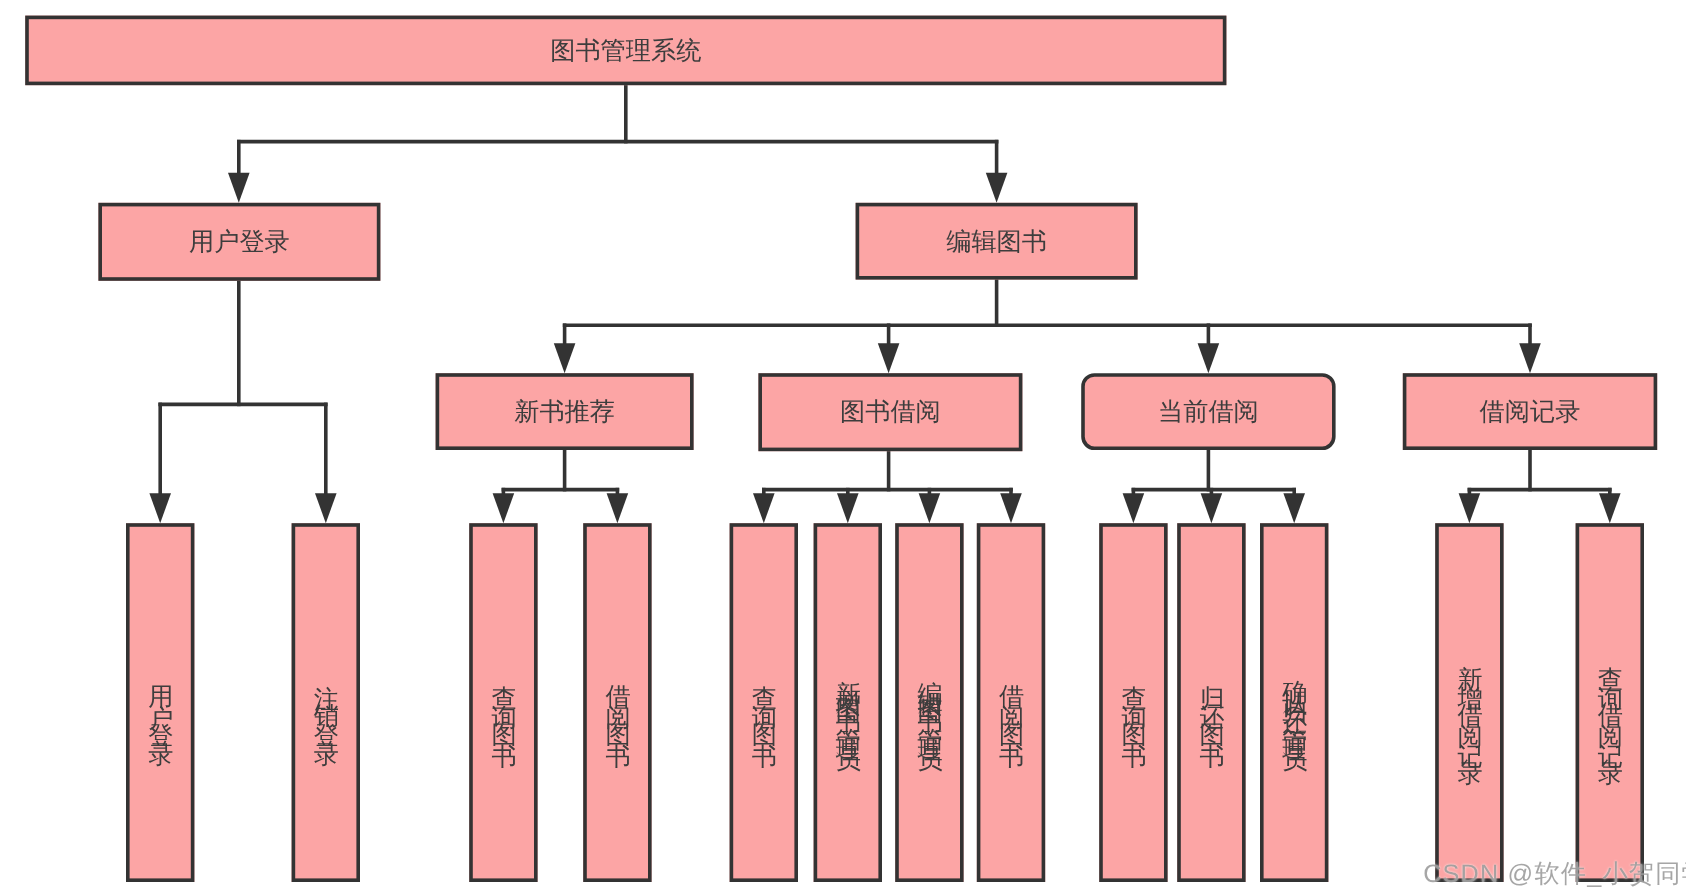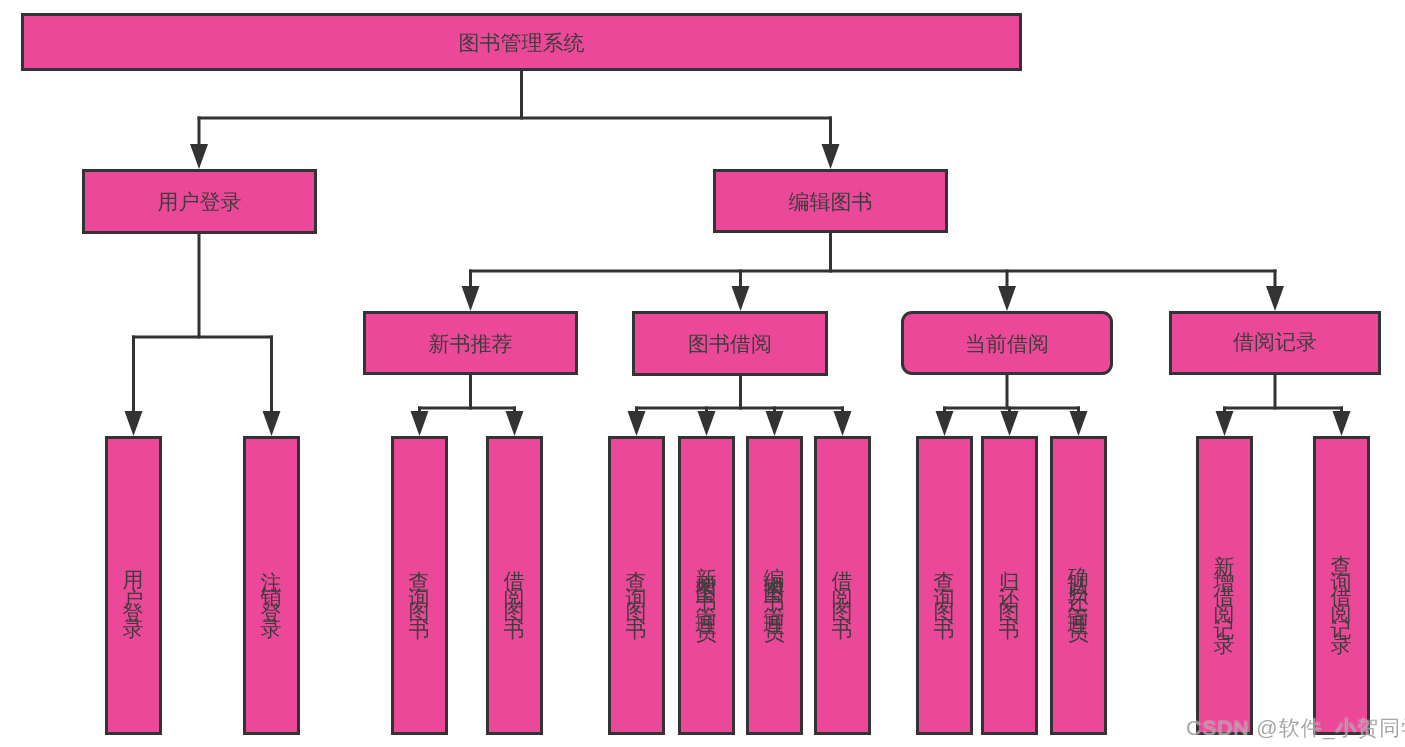--- a/index.html
+++ b/index.html
@@ -9,21 +9,21 @@
     width:1405px; height:747px;
     background:#ffffff;
     font-family:"Liberation Sans", sans-serif;
     overflow:hidden;
   }
   svg.edges { position:absolute; left:0; top:0; }
   .node {
     position:absolute;
     box-sizing:border-box;
     border:3px solid #be185d;
-    background:#ec4899;
+    background:#fca5a5;
     display:flex;
     align-items:center;
     justify-content:center;
     color:#3d3d3d;
     font-size:21px;
     line-height:1;
     text-align:center;
     white-space:nowrap;
   }
   .vnode .lbl {
@@ -107,27 +107,27 @@
       </div>
       <div class="node" style="left: 82px; top: 169px; width: 235px; height: 65px; border-color: rgb(51, 51, 51); color: rgb(61, 61, 61);">
         <span class="lbl">用户登录</span>
       </div>
       <div class="node" style="left: 713px; top: 169px; width: 235px; height: 64px; border-color: rgb(51, 51, 51); color: rgb(61, 61, 61);">
         <span class="lbl">编辑图书</span>
       </div>
       <div class="node" style="left: 363px; top: 311px; width: 215px; height: 64px; border-color: rgb(51, 51, 51); color: rgb(61, 61, 61);">
         <span class="lbl">新书推荐</span>
       </div>
-      <div class="node" style="left: 632px; top: 311px; width: 196px; height: 65px; border-color: rgb(51, 51, 51); color: rgb(61, 61, 61);">
+      <div class="node" style="left: 632px; top: 311px; width: 220px; height: 65px; border-color: rgb(51, 51, 51); color: rgb(61, 61, 61);">
         <span class="lbl">图书借阅</span>
       </div>
       <div class="node" style="left: 901px; top: 311px; width: 212px; height: 64px; border-color: rgb(51, 51, 51); color: rgb(61, 61, 61); border-radius: 11px;">
         <span class="lbl">当前借阅</span>
       </div>
-      <div class="node" style="left: 1169px; top: 311px; width: 212px; height: 64px; border-color: rgb(51, 51, 51); color: rgb(61, 61, 61); font-family: Liberation Mono, monospace;">
+      <div class="node" style="left: 1169px; top: 311px; width: 212px; height: 64px; border-color: rgb(51, 51, 51); color: rgb(61, 61, 61);">
         <span class="lbl">借阅记录</span>
       </div>
       <div class="node vnode" style="left: 105px; top: 436px; width: 57px; height: 299px; border-color: rgb(51, 51, 51); color: rgb(61, 61, 61);">
         <span class="lbl" style="letter-spacing: 16px;">用户登录</span>
       </div>
       <div class="node vnode" style="left: 243px; top: 436px; width: 57px; height: 299px; border-color: rgb(51, 51, 51); color: rgb(61, 61, 61);">
         <span class="lbl" style="letter-spacing: 16px;">注销登录</span>
       </div>
       <div class="node vnode" style="left: 391px; top: 436px; width: 57px; height: 299px; border-color: rgb(51, 51, 51); color: rgb(61, 61, 61);">
         <span class="lbl" style="letter-spacing: 16px;">查询图书</span>

